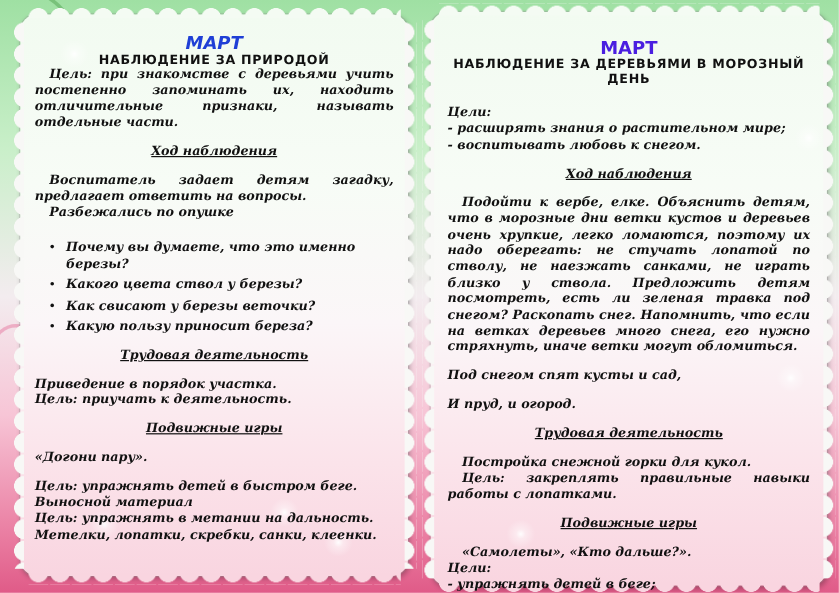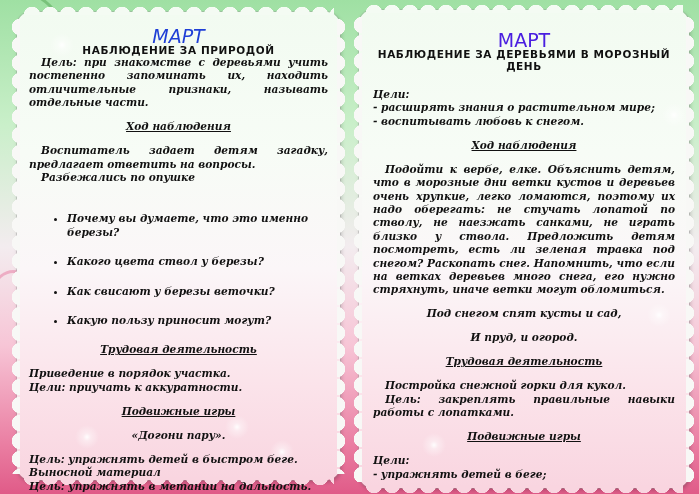--- a/index.html
+++ b/index.html
@@ -44,36 +44,36 @@
   .scallop-left { left: -7px; }
   .scallop-right { right: -7px; transform: scaleX(-1); }
 
   .content {
     position: absolute; inset: 0;
     padding: 0 12px;
     font-style: italic; font-weight: bold; color: #111;
     font-size: 10.6px; line-height: 13.4px;
   }
   .month {
-    text-align: center; font-style: italic; font-weight: normal;
+    text-align: center; font-style: italic; font-weight: bold;
     font-family: "DejaVu Sans", "Liberation Sans", sans-serif;
-    font-size: 19px; line-height: 16px; margin: 0;
+    font-size: 15px; line-height: 16px; margin: 0;
   }
   .heading {
     text-align: center; font-style: normal; font-weight: bold;
     font-family: "DejaVu Sans", "Liberation Sans", sans-serif;
     font-size: 10.5px; letter-spacing: 0.6px; line-height: 12px; text-transform: uppercase;
     margin: 0;
   }
   .p { margin: 0; text-align: justify; }
   .indent { text-indent: 12px; }
-  .center { text-align: center; }
+  .center { }
   .sub { text-align: center; text-decoration: underline; }
   ul.qs { margin: 0; padding-left: 22px; list-style: disc; }
-  ul.qs li { margin: 16px; }
+  ul.qs li { margin: 4px; }
   .gap { height: 12px; }
   .sparkle {
     position: absolute; width: 30px; height: 30px; pointer-events: none;
     background: radial-gradient(circle, rgba(255,255,255,0.95) 0, rgba(255,255,255,0.4) 4px, transparent 12px);
   }
 </style>
 </head>
 <body>
 
 <div class="bg-vine" style="left:-40px; top:-10px; width:110px; height:160px;"></div>
@@ -94,25 +94,25 @@
     <p class="heading" style="">НАБЛЮДЕНИЕ  ЗА  ПРИРОДОЙ</p>
     <p class="p indent">Цель: при знакомстве с деревьями учить постепенно запоминать их, находить отличительные признаки, называть отдельные части.</p>
     <p class="sub">Ход наблюдения</p>
     <p class="p indent">Воспитатель задает детям загадку, предлагает ответить на вопросы.</p>
     <p class="p indent">Разбежались по опушке</p>
     <div class="gap"></div>
     <ul class="qs">
       <li>Почему вы думаете, что это именно березы?</li>
       <li>Какого цвета ствол у березы?</li>
       <li>Как свисают у березы веточки?</li>
-      <li>Какую пользу приносит могут?</li>
+      <li>Какую пользу приносит береза?</li>
     </ul>
     <p class="sub">Трудовая деятельность</p>
     <p class="p">Приведение в порядок участка.</p>
-    <p class="p">Цели: приучать к аккуратности.</p>
+    <p class="p">Цель: приучать к деятельность.</p>
     <p class="sub">Подвижные игры</p>
     <p class="center">«Догони пару».</p>
     <p class="p">Цель: упражнять детей в быстром беге.</p>
     <p class="p">Выносной материал</p>
     <p class="p">Цель: упражнять в метании на дальность.</p>
     <p class="p">Метелки, лопатки, скребки, санки, клеенки.</p>
   </div>
 </div>
 
 <div class="panel" style="left:359px; top:10px; width:330px; height:478px;">
@@ -131,18 +131,19 @@
     <p class="p">- расширять знания о растительном мире;</p>
     <p class="p">- воспитывать любовь к снегом.</p>
     <p class="sub">Ход наблюдения</p>
     <p class="p indent">Подойти к вербе, елке. Объяснить детям, что в морозные дни ветки кустов и деревьев очень хрупкие, легко ломаются, поэтому их надо оберегать: не стучать лопатой по стволу, не наезжать санками, не играть близко у ствола. Предложить детям посмотреть, есть ли зеленая травка под снегом? Раскопать снег. Напомнить, что если на ветках деревьев много снега, его нужно стряхнуть, иначе ветки могут обломиться.</p>
     <p class="center">Под снегом спят кусты и сад,</p>
     <p class="center">И пруд, и огород.</p>
     <p class="sub">Трудовая деятельность</p>
     <p class="p indent">Постройка снежной горки для кукол.</p>
     <p class="p indent">Цель: закреплять правильные навыки работы с лопатками.</p>
     <p class="sub">Подвижные игры</p>
+    <p class="p indent">«Самолеты», «Кто дальше?».</p>
     <p class="p">Цели:</p>
     <p class="p">- упражнять детей в беге;</p>
     <div class="gap"></div>
 
   </div>
 </div>
 
 </body></html>

